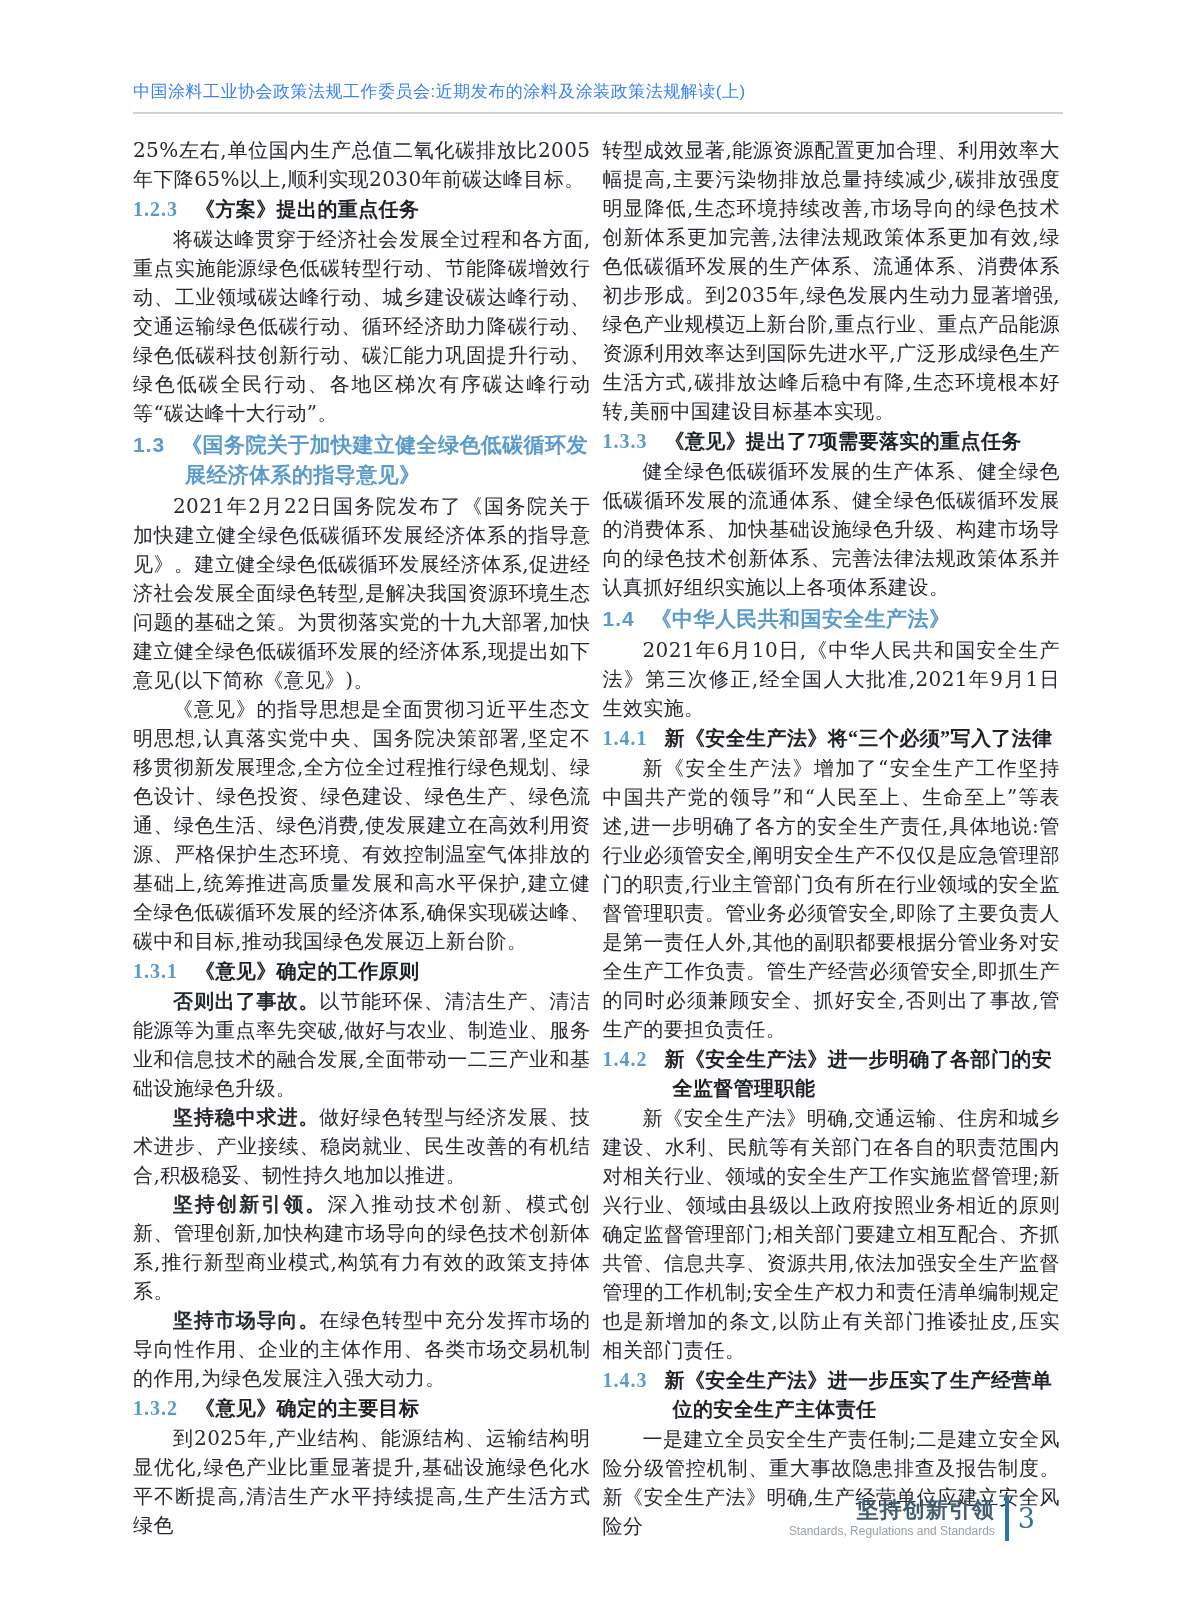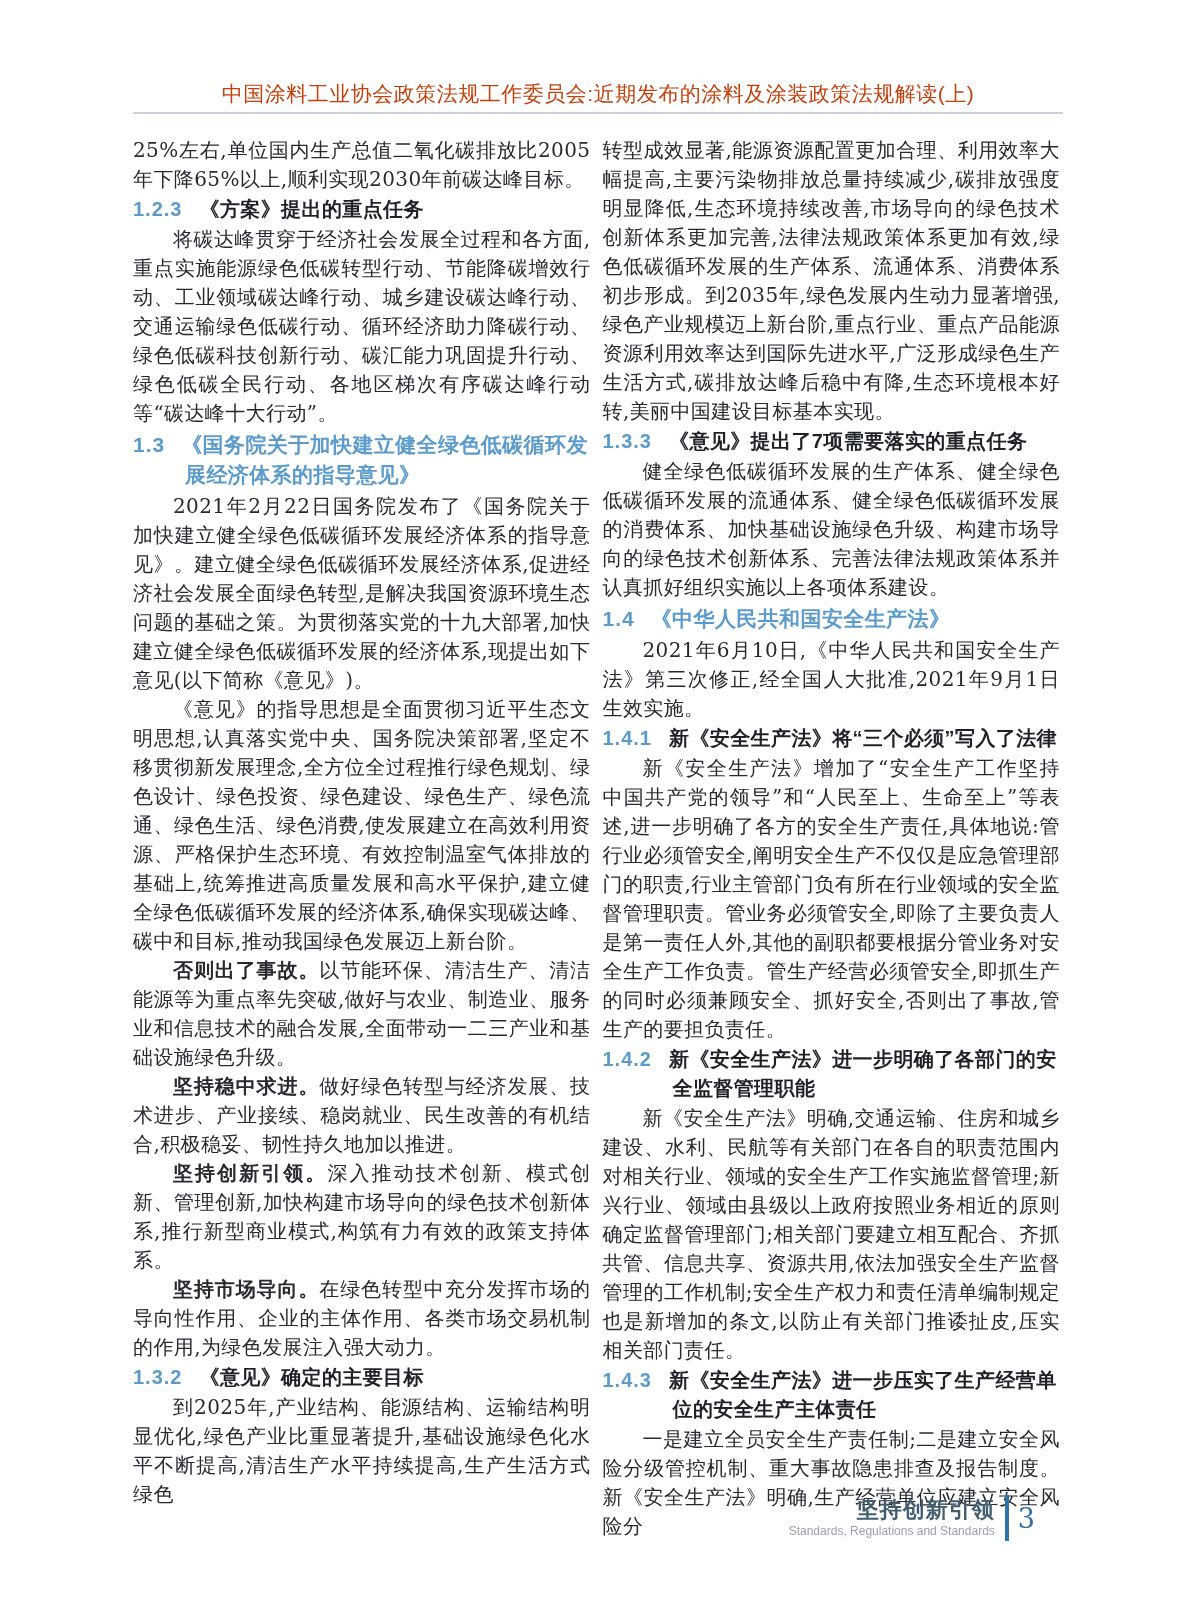--- a/index.html
+++ b/index.html
@@ -9,23 +9,23 @@
     font-family:"DejaVu Serif", serif;
     color:#26292e;
     position:relative;
     overflow:hidden;
   }
   .page { position:absolute; inset:0; }
 
   
   .runhead {
     position:absolute; top:80px; left:133px; right:124px;
-    text-align:center;
+    text-align:left;
     font-family:"Liberation Sans", sans-serif;
-    font-size:21px; color:#c2410c; letter-spacing:0.5px;
+    font-size:17px; color:#3b82f6; letter-spacing:0.5px;
     white-space:nowrap;
   }
   .runrule {
     position:absolute; top:112px; left:133px; right:124px;
     border-top:2px solid #ccd2d7;
   }
 
   
   .columns {
     position:absolute; top:136px; left:133px; right:127px;
@@ -40,21 +40,21 @@
     font-family:"Liberation Sans", sans-serif;
     font-weight:bold; color:#5b9bcb;
     font-size:21px; line-height:30px;
     padding-left:52px; text-indent:-52px;
     margin:2px 0 2px 0 !important;
     text-align:left;
   }
   .h2 .num { margin-right:16px; letter-spacing:1px; }
 
   .h3 {
-    font-family:Liberation Sans, sans-serif;
+    font-family:Liberation Serif, serif;
     font-weight:bold; color:#1e2227;
     font-size:20px; line-height:29px;
     padding-left:70px; text-indent:-70px;
     margin:1px 0 1px 0 !important;
     text-align:left;
   }
   .h3 .num { color:#5b9bcb; margin-right:17px; letter-spacing:1px; }
 
   .lead { font-weight:bold; font-family:"Liberation Sans", sans-serif; }
 
@@ -92,20 +92,21 @@
 
   <div class="columns">
 
     <div class="col">
       <p class="pc">25%左右,单位国内生产总值二氧化碳排放比2005年下降65%以上,顺利实现2030年前碳达峰目标。</p>
       <p class="h3"><span class="num">1.2.3</span><span>《方案》提出的重点任务</span></p>
       <p class="p">将碳达峰贯穿于经济社会发展全过程和各方面,重点实施能源绿色低碳转型行动、节能降碳增效行动、工业领域碳达峰行动、城乡建设碳达峰行动、交通运输绿色低碳行动、循环经济助力降碳行动、绿色低碳科技创新行动、碳汇能力巩固提升行动、绿色低碳全民行动、各地区梯次有序碳达峰行动等“碳达峰十大行动”。</p>
       <p class="h2"><span class="num">1.3</span><span>《国务院关于加快建立健全绿色低碳循环发展经济体系的指导意见》</span></p>
       <p class="p">2021年2月22日国务院发布了《国务院关于加快建立健全绿色低碳循环发展经济体系的指导意见》。建立健全绿色低碳循环发展经济体系,促进经济社会发展全面绿色转型,是解决我国资源环境生态问题的基础之策。为贯彻落实党的十九大部署,加快建立健全绿色低碳循环发展的经济体系,现提出如下意见(以下简称《意见》)。</p>
       <p class="p">《意见》的指导思想是全面贯彻习近平生态文明思想,认真落实党中央、国务院决策部署,坚定不移贯彻新发展理念,全方位全过程推行绿色规划、绿色设计、绿色投资、绿色建设、绿色生产、绿色流通、绿色生活、绿色消费,使发展建立在高效利用资源、严格保护生态环境、有效控制温室气体排放的基础上,统筹推进高质量发展和高水平保护,建立健全绿色低碳循环发展的经济体系,确保实现碳达峰、碳中和目标,推动我国绿色发展迈上新台阶。</p>
+      <p class="h3"><span class="num">1.3.1</span><span>《意见》确定的工作原则</span></p>
       <p class="p"><span class="lead">否则出了事故。</span><span>以节能环保、清洁生产、清洁能源等为重点率先突破,做好与农业、制造业、服务业和信息技术的融合发展,全面带动一二三产业和基础设施绿色升级。</span></p>
       <p class="p"><span class="lead">坚持稳中求进。</span><span>做好绿色转型与经济发展、技术进步、产业接续、稳岗就业、民生改善的有机结合,积极稳妥、韧性持久地加以推进。</span></p>
       <p class="p"><span class="lead">坚持创新引领。</span><span>深入推动技术创新、模式创新、管理创新,加快构建市场导向的绿色技术创新体系,推行新型商业模式,构筑有力有效的政策支持体系。</span></p>
       <p class="p"><span class="lead">坚持市场导向。</span><span>在绿色转型中充分发挥市场的导向性作用、企业的主体作用、各类市场交易机制的作用,为绿色发展注入强大动力。</span></p>
       <p class="h3"><span class="num">1.3.2</span><span>《意见》确定的主要目标</span></p>
       <p class="p">到2025年,产业结构、能源结构、运输结构明显优化,绿色产业比重显著提升,基础设施绿色化水平不断提高,清洁生产水平持续提高,生产生活方式绿色</p>
     </div>
 
     <div class="col">
       <p class="pc">转型成效显著,能源资源配置更加合理、利用效率大幅提高,主要污染物排放总量持续减少,碳排放强度明显降低,生态环境持续改善,市场导向的绿色技术创新体系更加完善,法律法规政策体系更加有效,绿色低碳循环发展的生产体系、流通体系、消费体系初步形成。到2035年,绿色发展内生动力显著增强,绿色产业规模迈上新台阶,重点行业、重点产品能源资源利用效率达到国际先进水平,广泛形成绿色生产生活方式,碳排放达峰后稳中有降,生态环境根本好转,美丽中国建设目标基本实现。</p>

